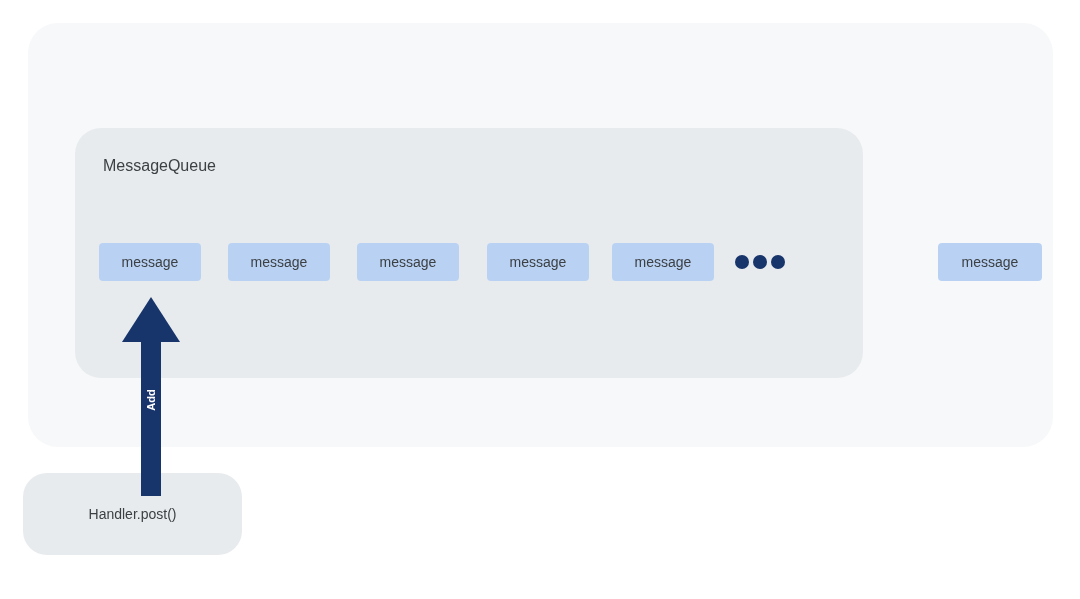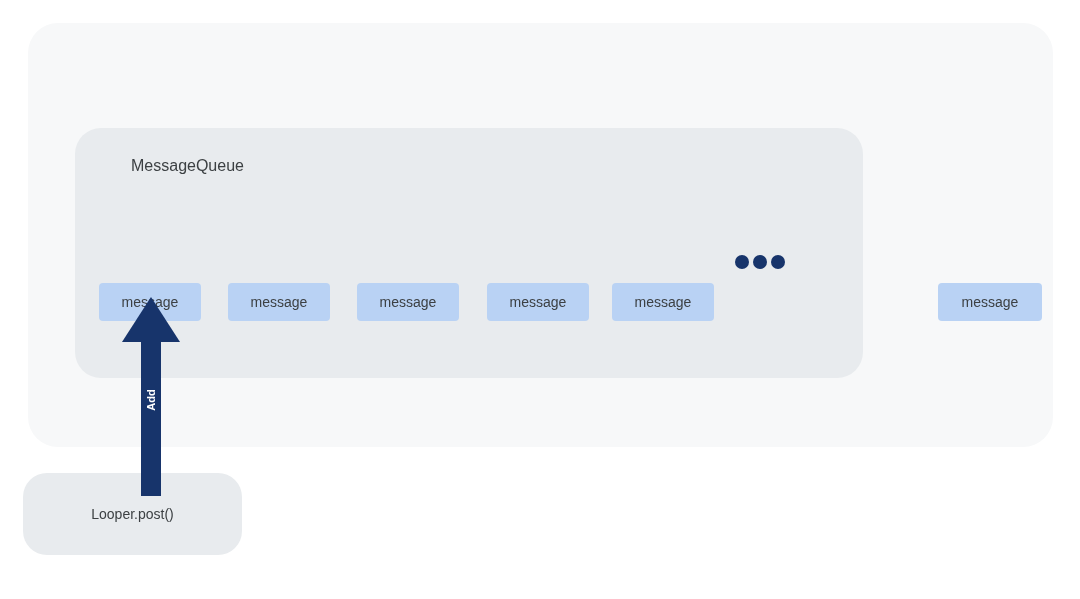--- a/index.html
+++ b/index.html
@@ -19,26 +19,26 @@
   
   .looper-box{position:absolute;left:28px;top:23px;width:1025px;height:424px;
     background:var(--looper-bg);border-radius:30px;}
   .looper-title{position:absolute;left:0;top:35px;width:100%;text-align:center;
     font-size:25px;line-height:30px;color:var(--label-text);}
 
   
   .mq-box{position:absolute;left:47px;top:105px;width:788px;height:250px;
     background:var(--queue-bg);border-radius:26px;}
   .mq-label{position:absolute;left:28px;top:28px;font-size:16px;line-height:20px;
-    color:var(--label-text);margin-left:28px;}
+    color:var(--label-text);}
 
   
   .message-pill{position:absolute;top:115px;width:102px;height:38px;border-radius:4px;
     background:var(--message-bg);display:flex;align-items:center;justify-content:center;
-    font-size:14px;color:var(--label-text);margin-top:40px;}
+    font-size:14px;color:var(--label-text);}
   .message-pill.m1{left:24px;}
   .message-pill.m2{left:153px;}
   .message-pill.m3{left:282px;}
   .message-pill.m4{left:412px;}
   .message-pill.m5{left:537px;}
 
   
   .dots{position:absolute;left:660px;top:127px;display:flex;gap:4px;}
   .dot{width:14px;height:14px;border-radius:50%;background:var(--arrow);}
 
@@ -91,21 +91,21 @@
         <span class="dot"></span>
         <span class="dot"></span>
       </div>
     </div>
 
 
     <div class="message-pill executed">message</div>
   </div>
 
   <div class="handler-box">
-    <span>Looper.post()</span>
+    <span>Handler.post()</span>
   </div>
 
   <div class="add-arrow">
     <div class="head"></div>
     <div class="shaft"></div>
     <div class="arrow-label">Add</div>
   </div>
 
 </div>
 

